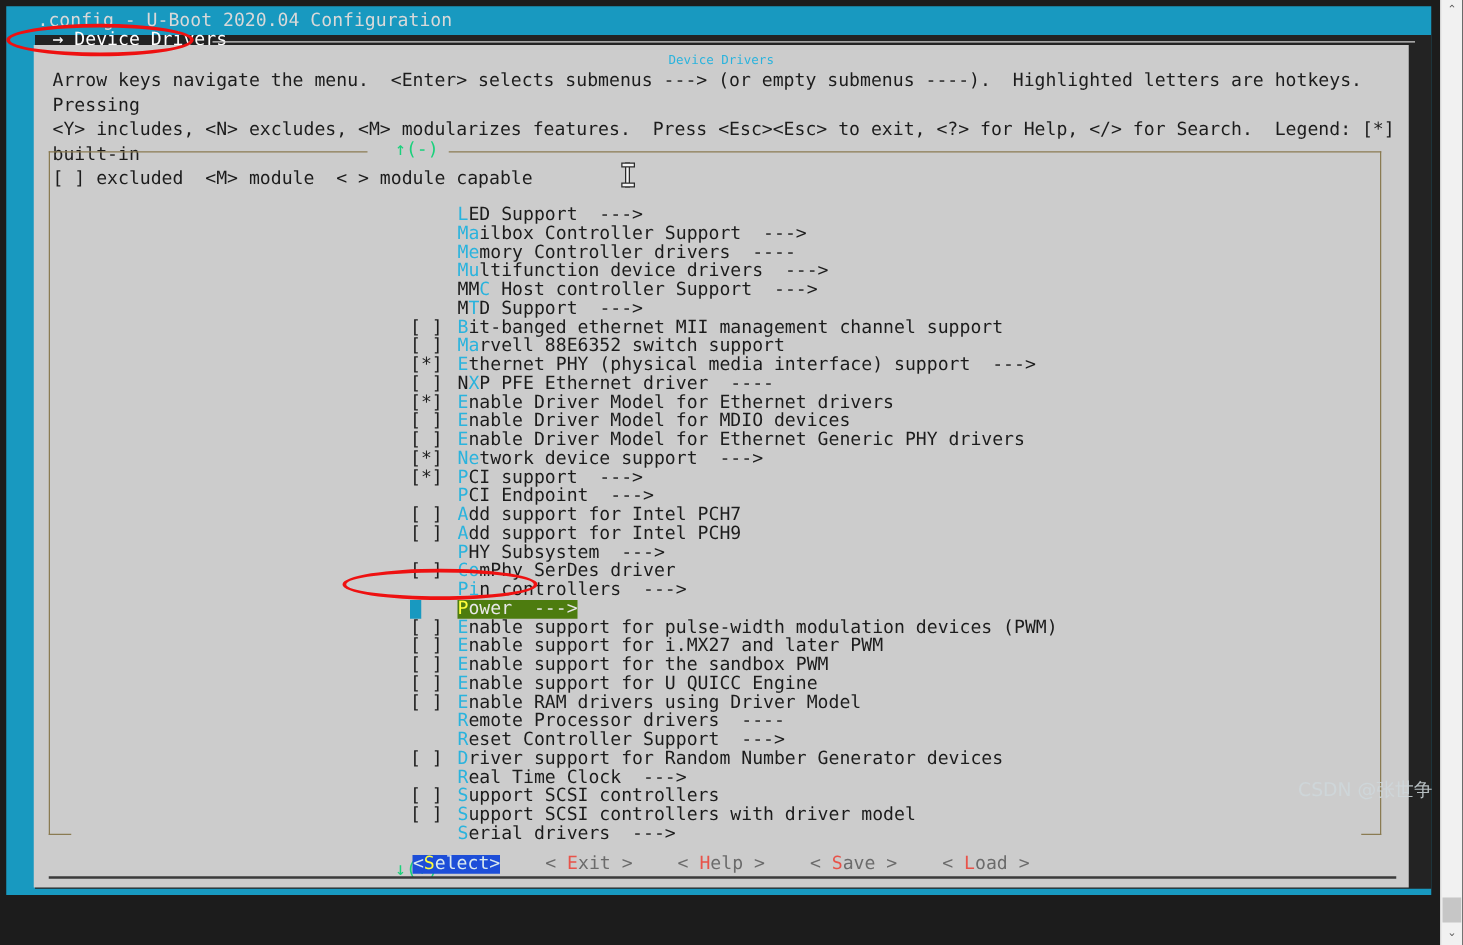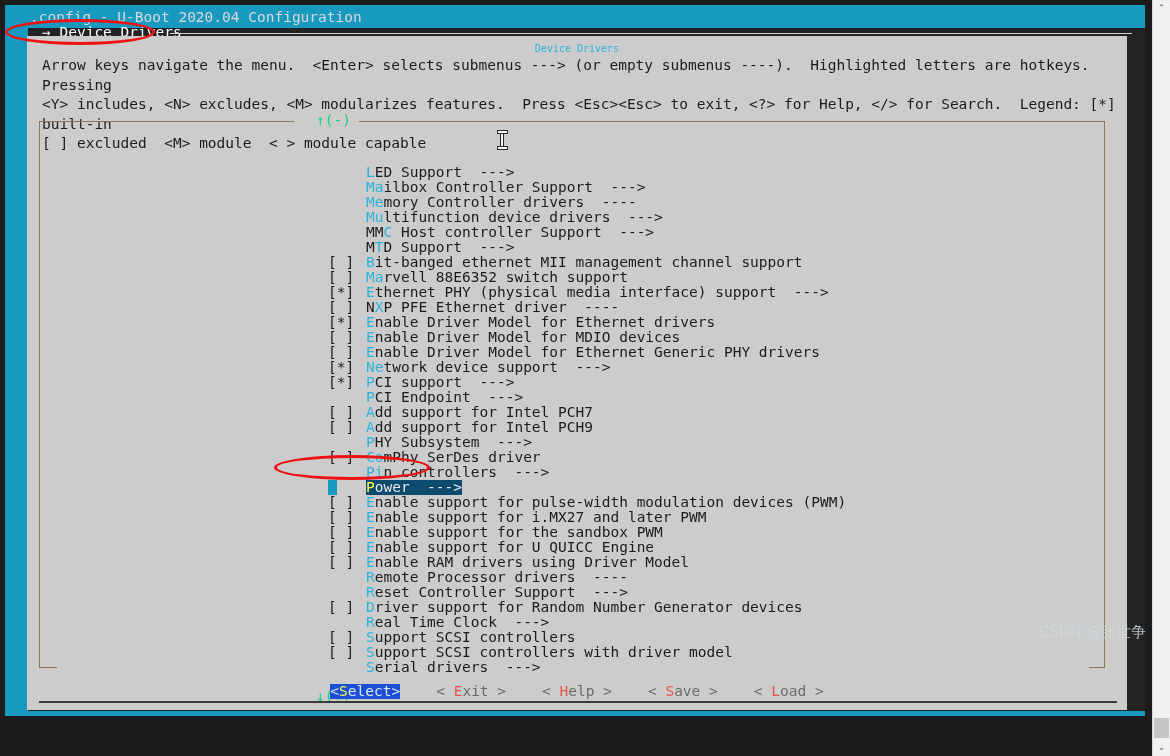--- a/index.html
+++ b/index.html
@@ -188,21 +188,21 @@
   }
   .menu-row.selected .cursorbar {
     position: absolute;
     left: 0px;
     top: 0px;
     width: 9px;
     height: 15px;
     background: #1899c0;
   }
   .menu-row.selected .hl {
-    background: #0c4a6e;
+    background: #4d7c0f;
     display: inline-block;
   }
   .menu-row.selected .hot { color: #ffff3b; }
   .menu-row.selected .rest { color: #e8e8e8; }
 
   
   #buttons {
     position: absolute;
     left: 0;
     top: 648px;

